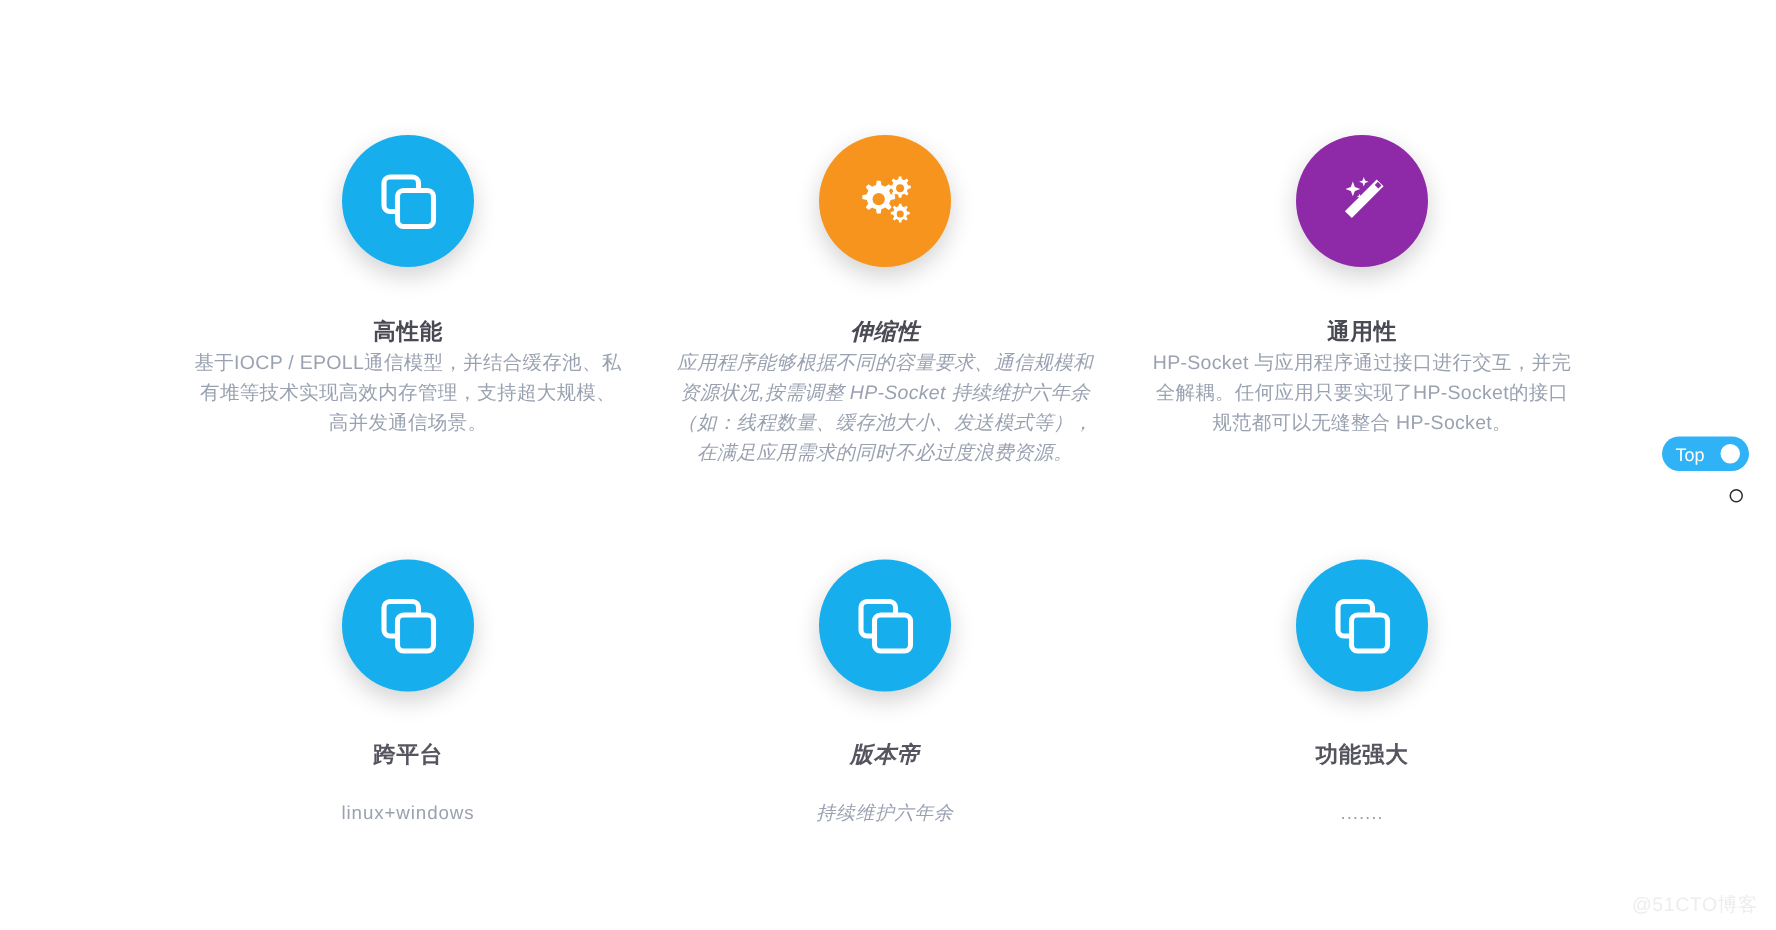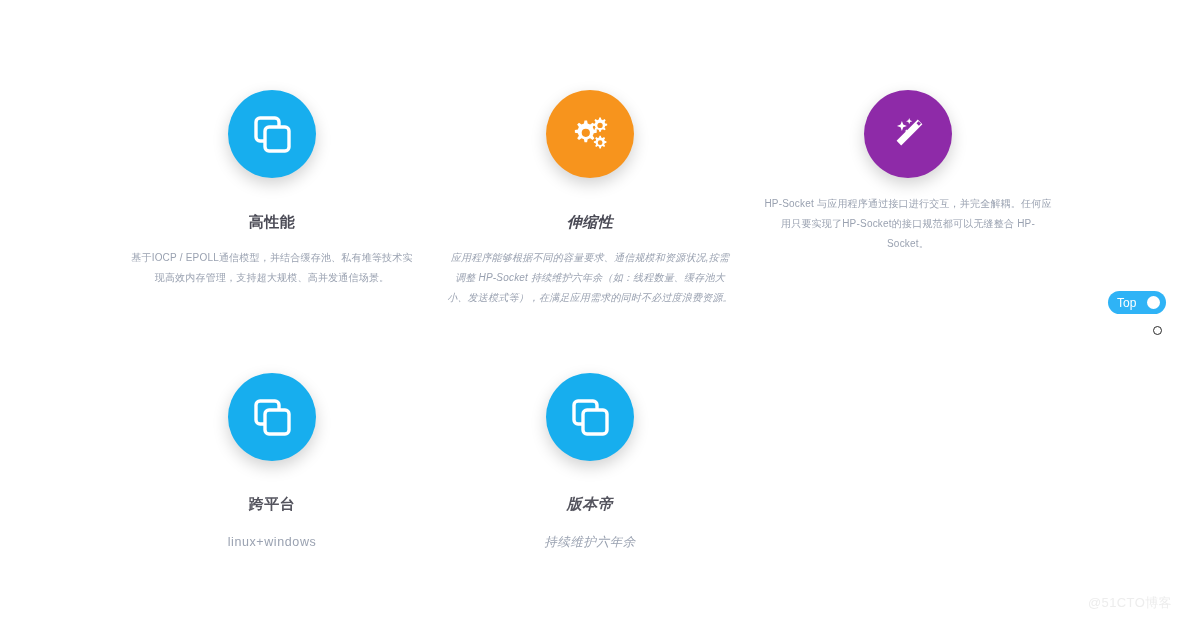--- a/index.html
+++ b/index.html
@@ -66,22 +66,22 @@
     letter-spacing: 0.5px;
     line-height: 20px;
   }
   .row-bot .feature-title {
     margin-top: 33px;
     font-weight: 700;
     color: #55555f;
   }
 
   .feature-desc {
-    margin-top: 16px;
-    font-size: 10px;
+    margin-top: 0;
+    font-size: 13px;
     line-height: 20px;
     color: #9aa2b1;
     letter-spacing: 0.2px;
   }
   .row-bot .feature-desc {
     margin-top: 18px;
     font-size: 12.5px;
     color: #9aa2b1;
     letter-spacing: 0.6px;
   }
@@ -180,20 +180,21 @@
           <g fill="#ffffff">
             <path d="M32.8 8.6 l4.6 4.6 -21.2 21.2 -4.6 -4.6 z"></path>
             <path d="M33.6 10.2 l2.4 2.4 -2.1 2.1 -2.4 -2.4 z" fill="#8e2aa8"></path>
             <path d="M16.9 10.0 l1.35 3.6 3.6 1.35 -3.6 1.35 -1.35 3.6 -1.35 -3.6 -3.6 -1.35 3.6 -1.35 z"></path>
             <path d="M24.2 7.0 l0.85 2.3 2.3 0.85 -2.3 0.85 -0.85 2.3 -0.85 -2.3 -2.3 -0.85 2.3 -0.85 z"></path>
             <path d="M30.3 14.9 l0.6 1.6 1.6 0.6 -1.6 0.6 -0.6 1.6 -0.6 -1.6 -1.6 -0.6 1.6 -0.6 z"></path>
             <path d="M21.4 18.2 l0.5 1.35 1.35 0.5 -1.35 0.5 -0.5 1.35 -0.5 -1.35 -1.35 -0.5 1.35 -0.5 z"></path>
           </g>
         </svg>
       </div>
+      <div class="feature-title">通用性</div>
       <div class="feature-desc">HP-Socket 与应用程序通过接口进行交互，并完全解耦。任何应用只要实现了HP-Socket的接口规范都可以无缝整合 HP-Socket。</div>
     </div>
 
     <div class="feature row-bot col-1">
       <div class="icon-circle" style="background:#17aeee;">
         <svg width="46" height="46" viewBox="0 0 46 46">
           <rect x="7" y="7" width="23" height="23" rx="4" ry="4" fill="none" stroke="#ffffff" stroke-width="3.4"></rect>
           <rect x="16" y="16" width="24" height="24" rx="4" ry="4" fill="#17aeee" stroke="#ffffff" stroke-width="3.4"></rect>
         </svg>
       </div>
@@ -205,20 +206,30 @@
       <div class="icon-circle" style="background:#17aeee;">
         <svg width="46" height="46" viewBox="0 0 46 46">
           <rect x="7" y="7" width="23" height="23" rx="4" ry="4" fill="none" stroke="#ffffff" stroke-width="3.4"></rect>
           <rect x="16" y="16" width="24" height="24" rx="4" ry="4" fill="#17aeee" stroke="#ffffff" stroke-width="3.4"></rect>
         </svg>
       </div>
       <div class="feature-title">版本帝</div>
       <div class="feature-desc">持续维护六年余</div>
     </div>
 
+    <div class="feature row-bot col-3">
+      <div class="icon-circle" style="background:#17aeee;">
+        <svg width="46" height="46" viewBox="0 0 46 46">
+          <rect x="7" y="7" width="23" height="23" rx="4" ry="4" fill="none" stroke="#ffffff" stroke-width="3.4"></rect>
+          <rect x="16" y="16" width="24" height="24" rx="4" ry="4" fill="#17aeee" stroke="#ffffff" stroke-width="3.4"></rect>
+        </svg>
+      </div>
+      <div class="feature-title">功能强大</div>
+      <div class="feature-desc">.......</div>
+    </div>
 
   </div>
 
   <div class="top-widget">
     <span class="top-widget-label">Top</span>
     <span class="top-widget-knob"></span>
   </div>
 
   <div class="top-dot"></div>
 

